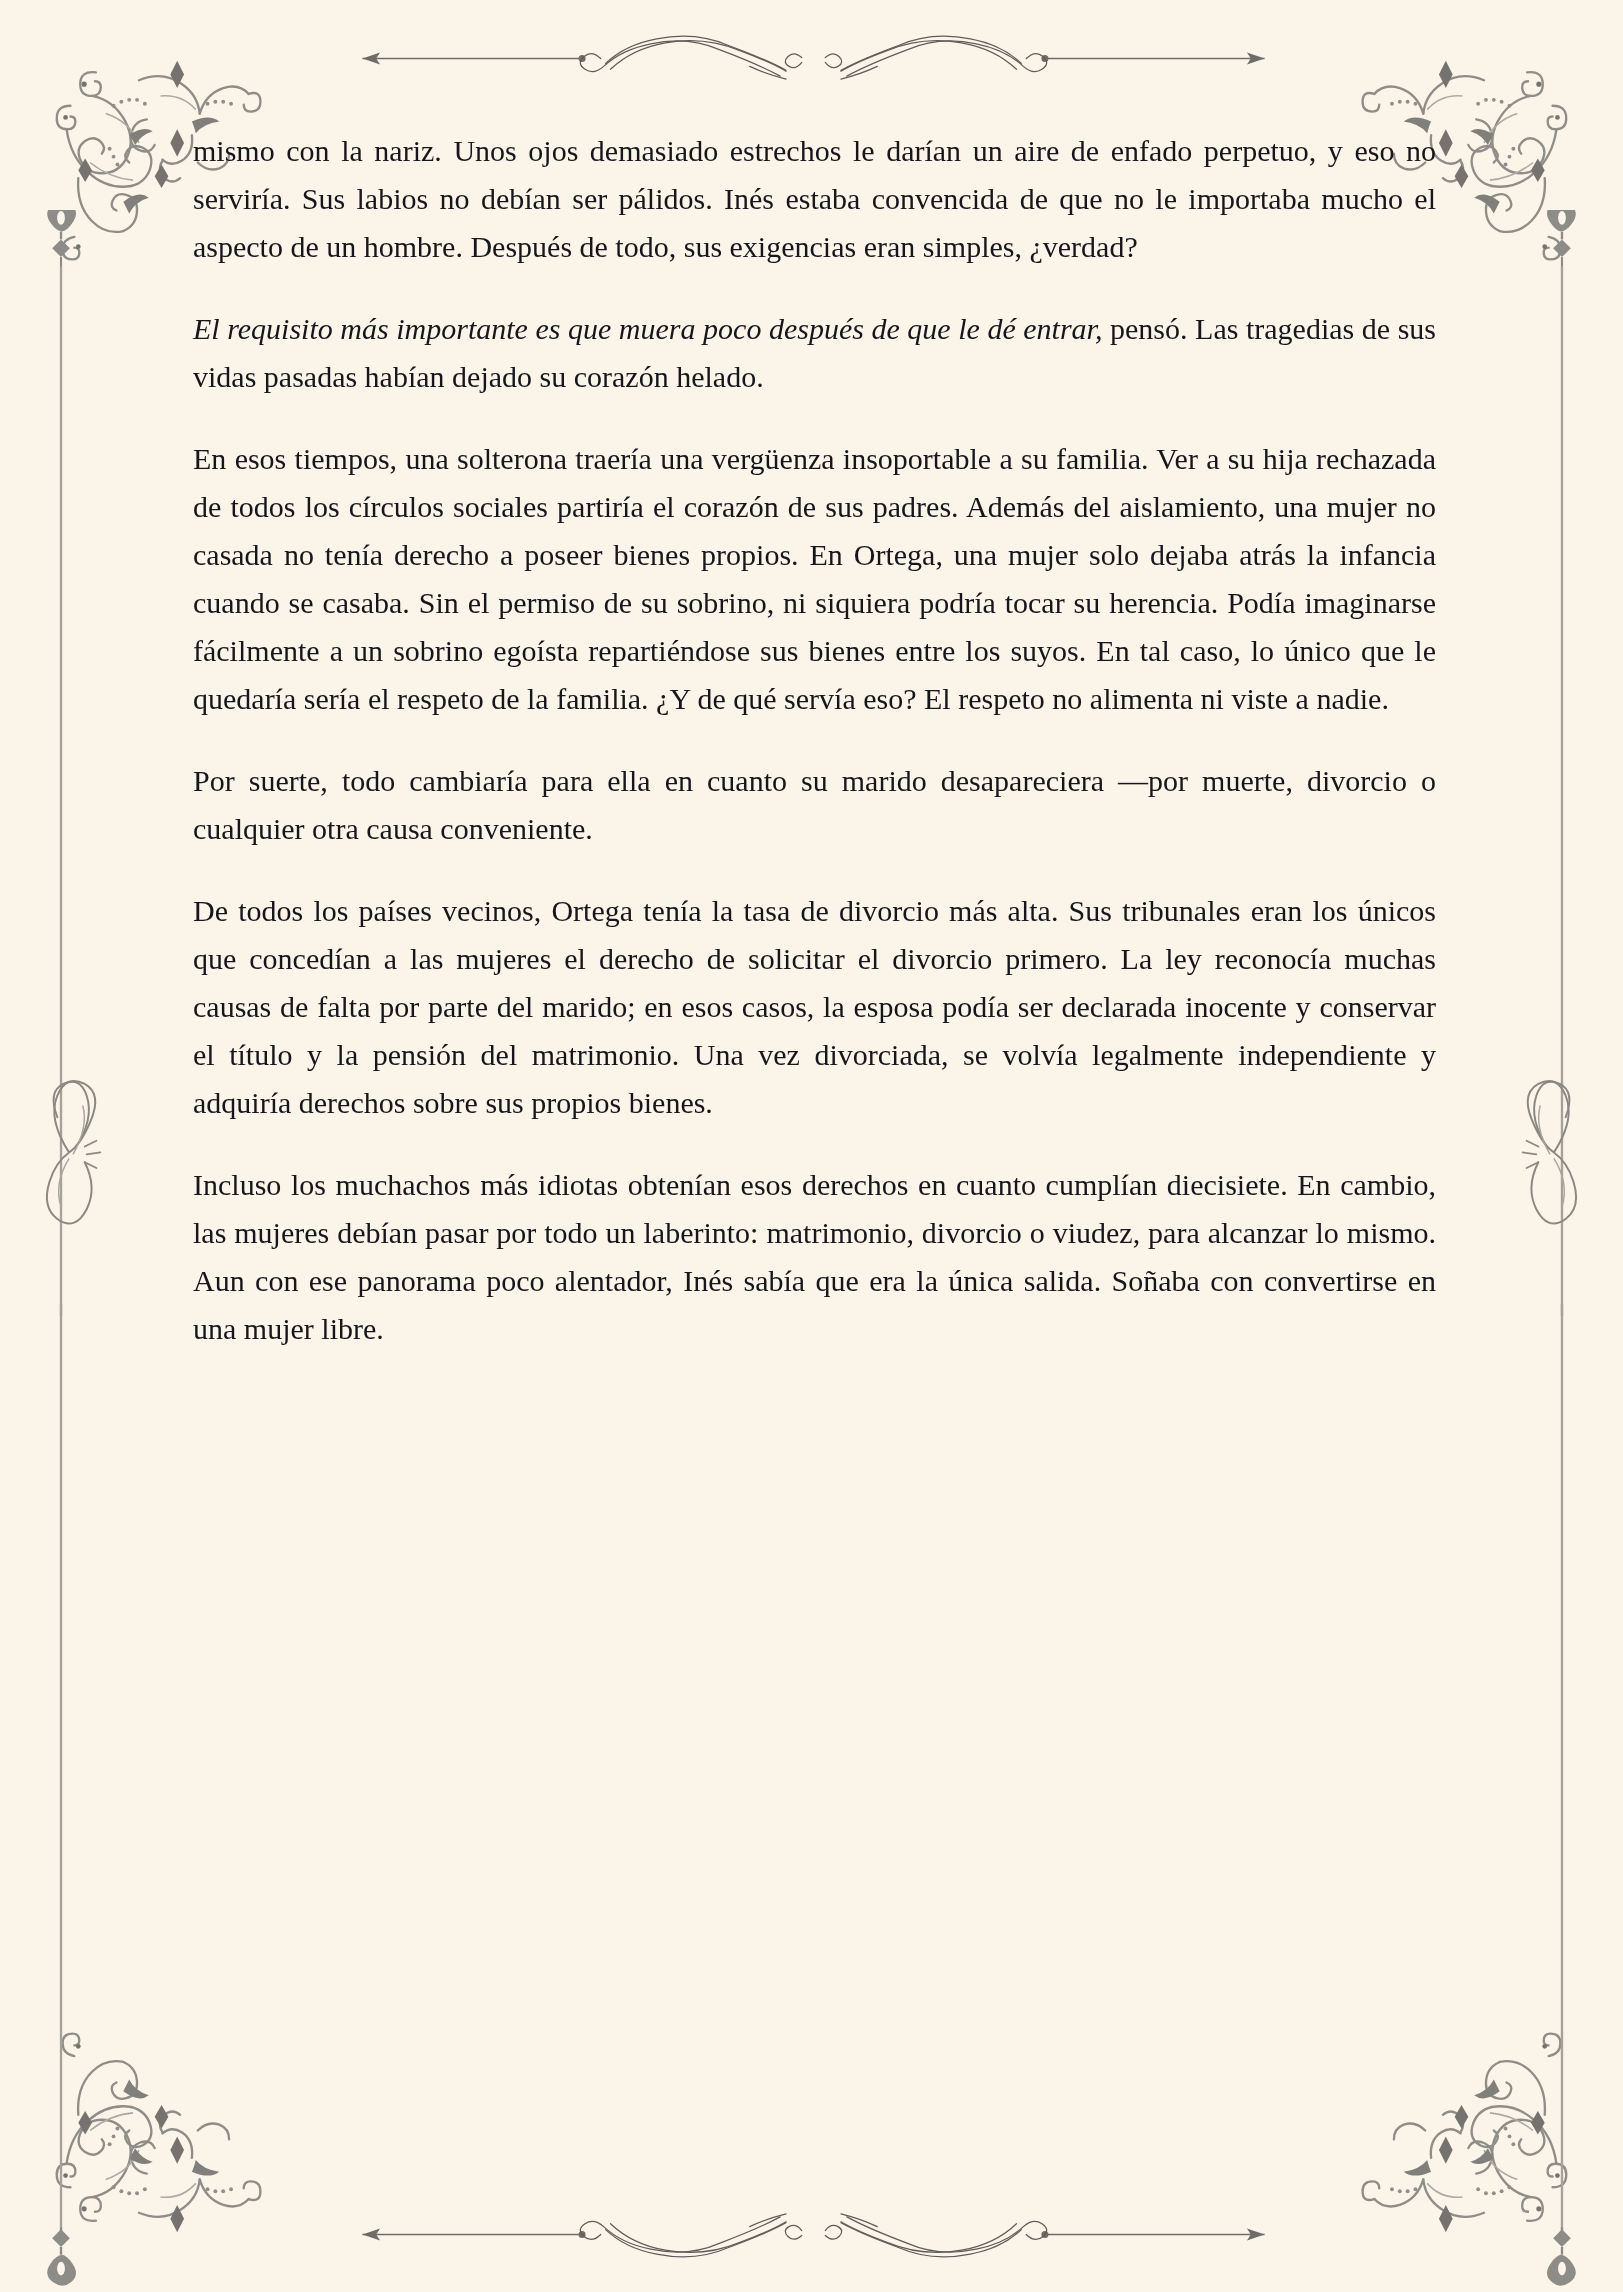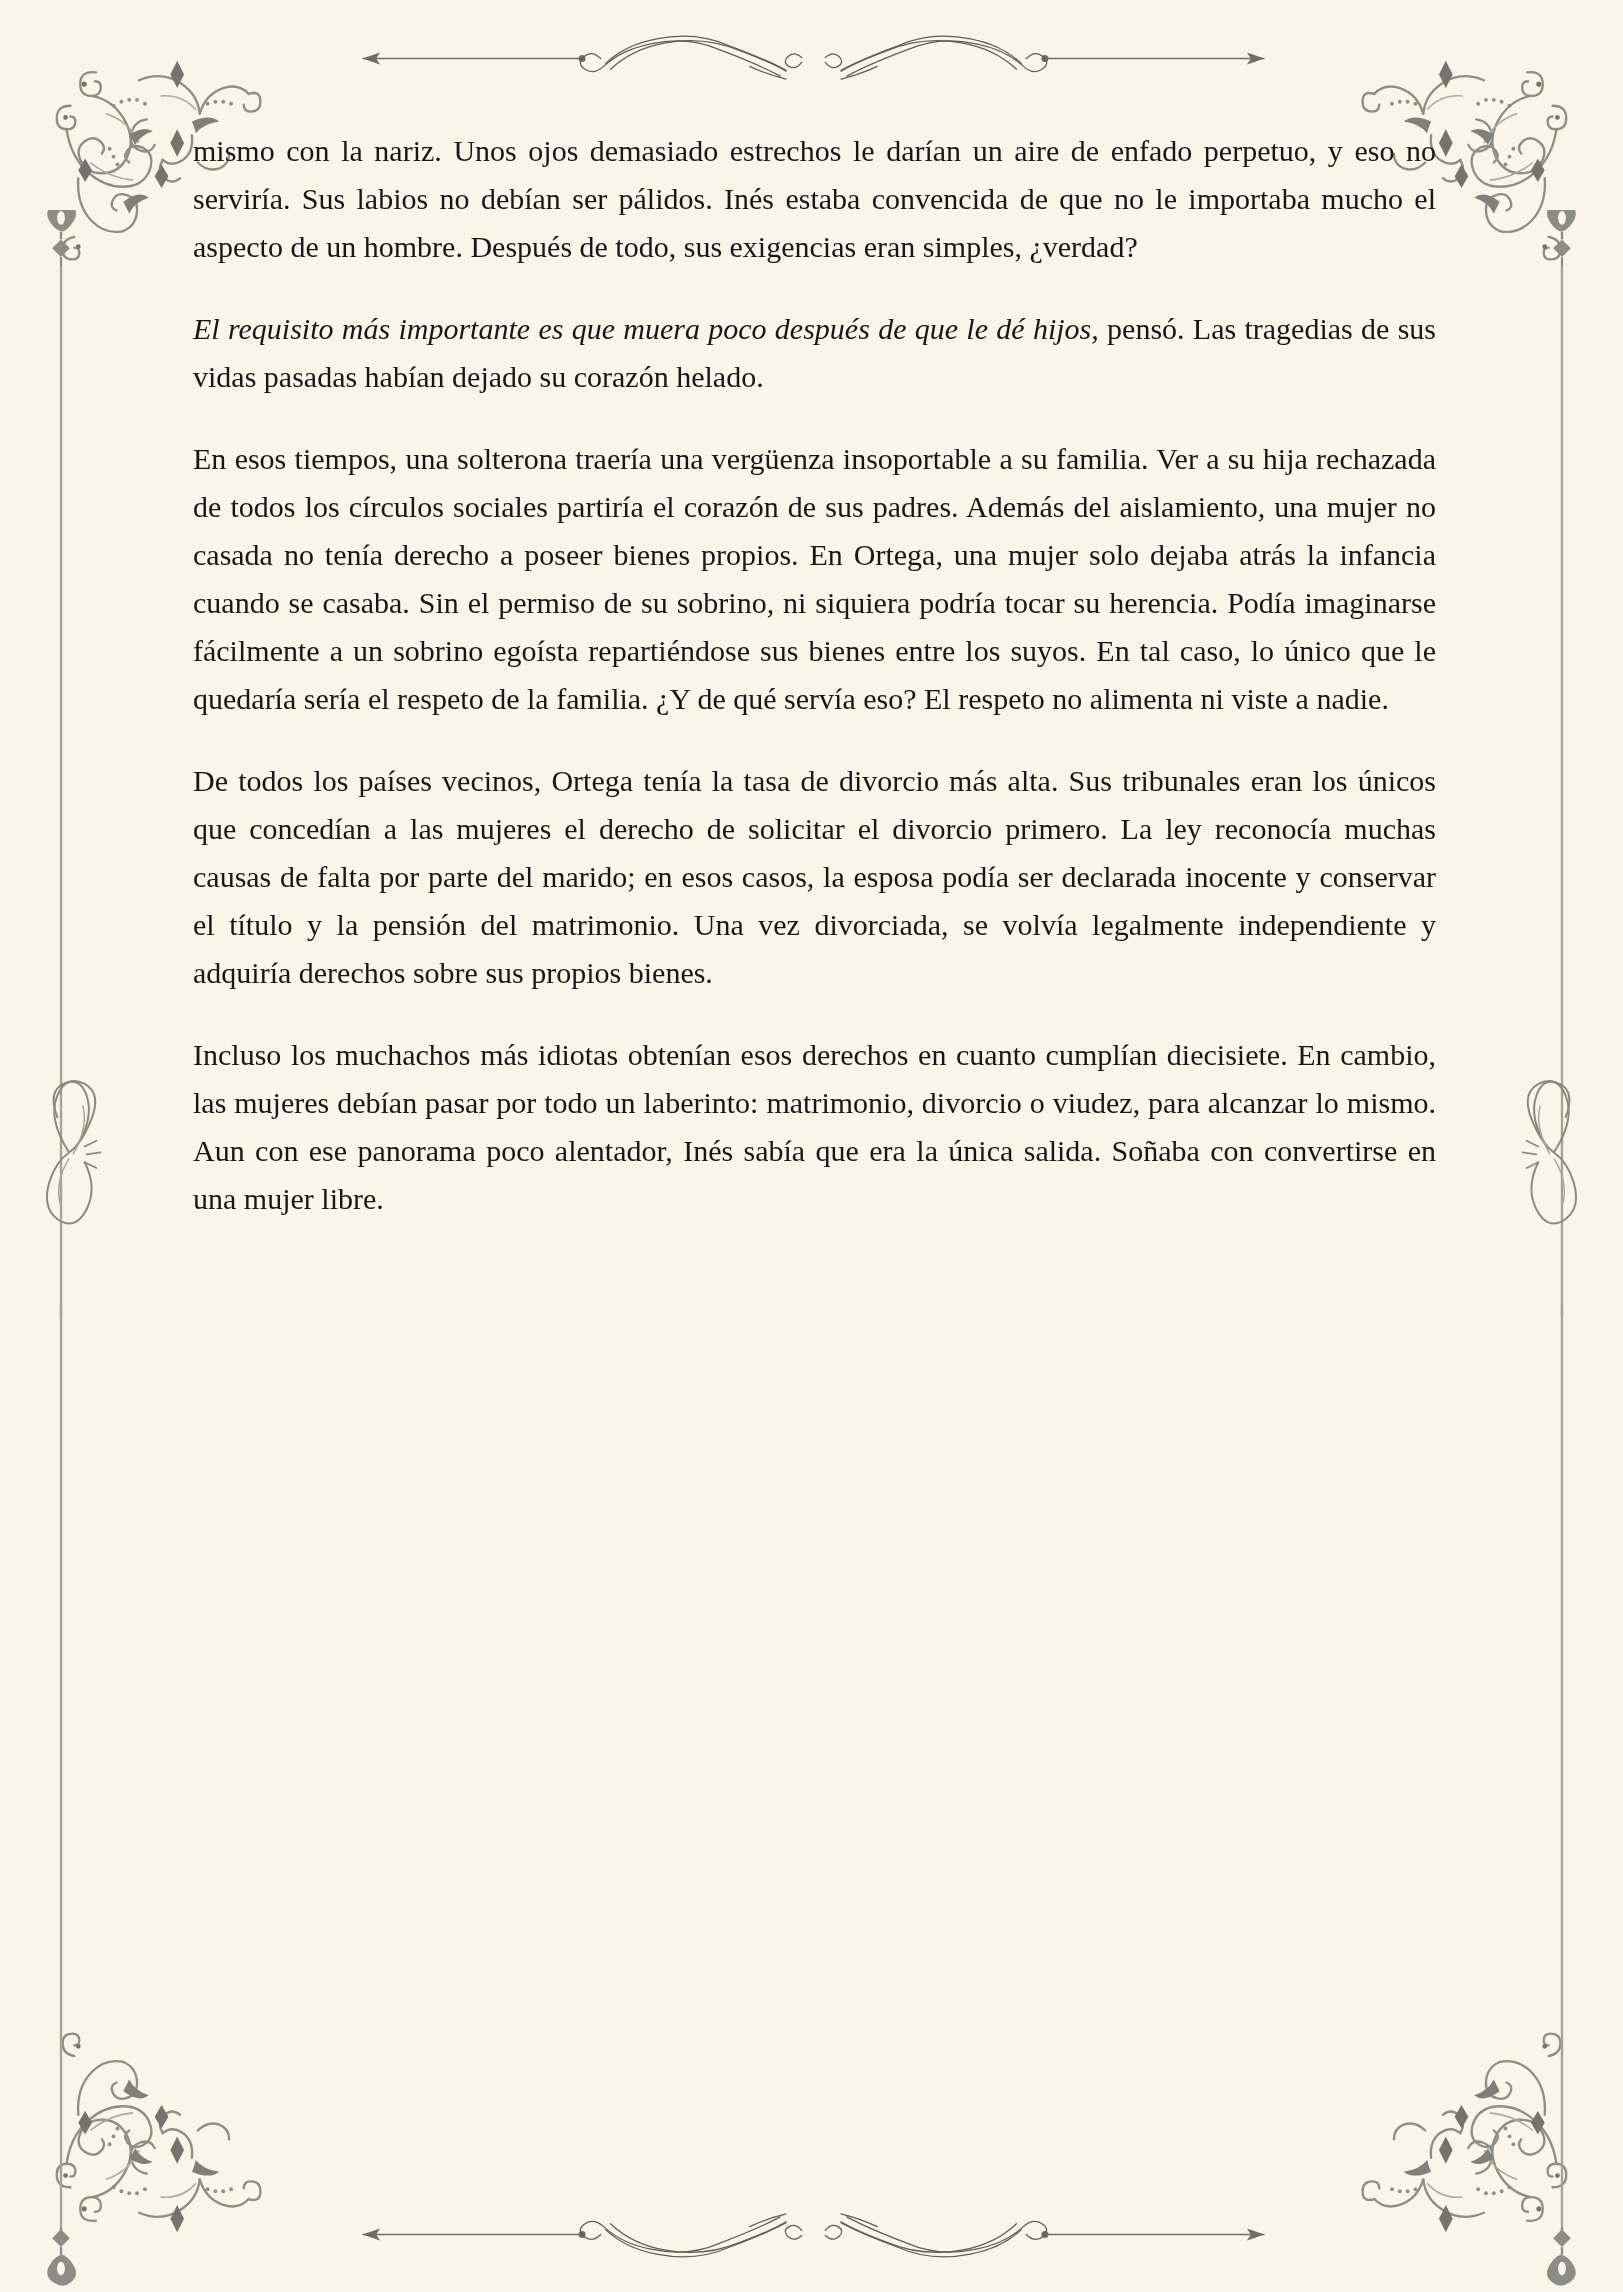--- a/index.html
+++ b/index.html
@@ -443,25 +443,26 @@
         <line x1="70" y1="120" x2="84" y2="118"></line>
         <line x1="68" y1="128" x2="80" y2="134"></line>
       </g>
     </svg>
   </div>
 
   <div class="content">
 
     <p class="para">mismo con la nariz. Unos ojos demasiado estrechos le darían un aire de enfado perpetuo, y eso no serviría. Sus labios no debían ser pálidos. Inés estaba convencida de que no le importaba mucho el aspecto de un hombre. Después de todo, sus exigencias eran simples, ¿verdad?</p>
 
-    <p class="para"><em class="thought">El requisito más importante es que muera poco después de que le dé hijos,</em><span> pensó. Las tragedias de sus vidas pasadas habían dejado su corazón helado.</span></p>
+    <p class="para"><em class="thought">El requisito más importante es que muera poco después de que le dé entrar,</em><span> pensó. Las tragedias de sus vidas pasadas habían dejado su corazón helado.</span></p>
 
 
     <p class="para">En esos tiempos, una solterona traería una vergüenza insoportable a su familia. Ver a su hija rechazada de todos los círculos sociales partiría el corazón de sus padres. Además del aislamiento, una mujer no casada no tenía derecho a poseer bienes propios. En Ortega, una mujer solo dejaba atrás la infancia cuando se casaba. Sin el permiso de su sobrino, ni siquiera podría tocar su herencia. Podía imaginarse fácilmente a un sobrino egoísta repartiéndose sus bienes entre los suyos. En tal caso, lo único que le quedaría sería el respeto de la familia. ¿Y de qué servía eso? El respeto no alimenta ni viste a nadie.</p>
 
+    <p class="para">Por suerte, todo cambiaría para ella en cuanto su marido desapareciera —por muerte, divorcio o cualquier otra causa conveniente.</p>
 
     <p class="para">De todos los países vecinos, Ortega tenía la tasa de divorcio más alta. Sus tribunales eran los únicos que concedían a las mujeres el derecho de solicitar el divorcio primero. La ley reconocía muchas causas de falta por parte del marido; en esos casos, la esposa podía ser declarada inocente y conservar el título y la pensión del matrimonio. Una vez divorciada, se volvía legalmente independiente y adquiría derechos sobre sus propios bienes.</p>
 
     <p class="para">Incluso los muchachos más idiotas obtenían esos derechos en cuanto cumplían diecisiete. En cambio, las mujeres debían pasar por todo un laberinto: matrimonio, divorcio o viudez, para alcanzar lo mismo. Aun con ese panorama poco alentador, Inés sabía que era la única salida. Soñaba con convertirse en una mujer libre.</p>
 
   </div>
 
 </div>
 
 

